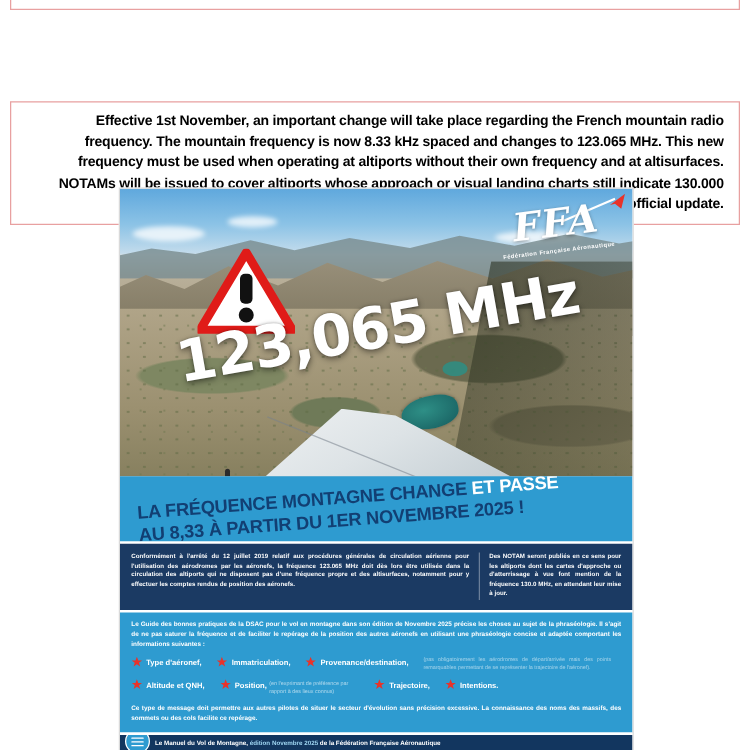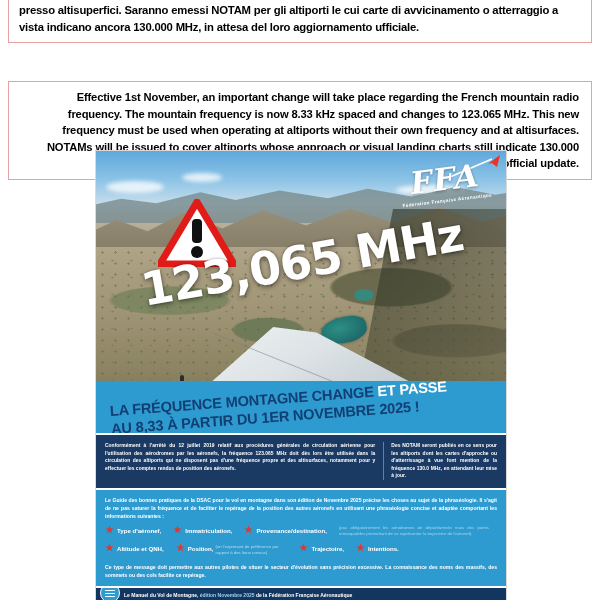--- a/index.html
+++ b/index.html
@@ -255,21 +255,20 @@
   .circ i:nth-child(3){ top: 12px; }
   .sep-line { height: 2px; background: #ffffff; }
 </style>
 </head>
 <body>
 
 <div class="page">
 
   <div class="notice notice-it">
     <p>frequenza deve essere utilizzata per le operazioni presso altiporti privi di una propria frequenza e</p>
-    <p>presso altisuperfici. Saranno emessi NOTAM per gli altiporti le cui carte di avvicinamento o atterraggio a vista indicano ancora 130.000 MHz, in attesa del loro aggiornamento ufficiale.</p>
   </div>
 
   <div class="notice notice-en">
     <p>Effective 1st November, an important change will take place regarding the French mountain radio frequency. The mountain frequency is now 8.33 kHz spaced and changes to 123.065 MHz. This new frequency must be used when operating at altiports without their own frequency and at altisurfaces. NOTAMs will be issued to cover altiports whose approach or visual landing charts still indicate 130.000 MHz, pending their official update.</p>
   </div>
 
   <div class="poster">
 
     <div class="photo">
       <div class="sky"></div>

